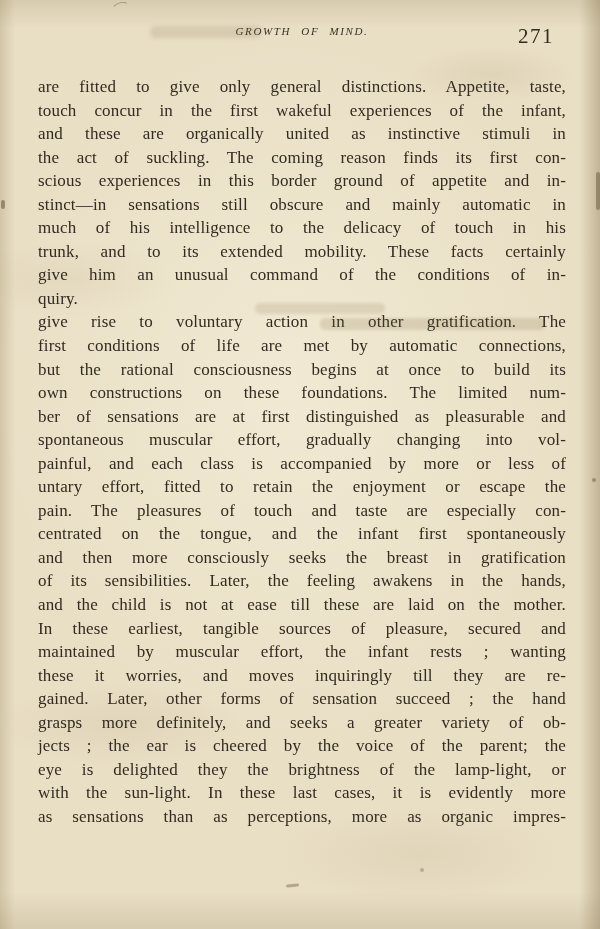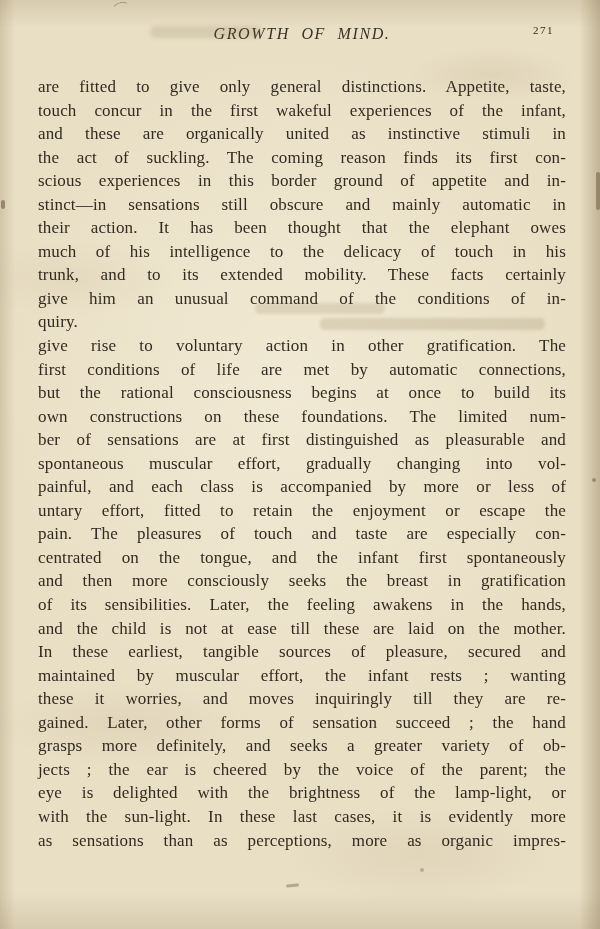--- a/index.html
+++ b/index.html
@@ -32,28 +32,28 @@
   }
 
   .running-head {
     position: absolute;
     top: 25px; left: 38px; width: 528px; height: 20px;
   }
   .head-title {
     position: absolute; left: 0; right: 0; top: 0;
     text-align: center;
     font-style: italic;
-    font-size: 16px;
+    font-size: 11px;
     letter-spacing: 1.6px;
     word-spacing: 6px;
     color: #3a3226;
   }
   .page-num {
     position: absolute; right: 12px; top: -1px;
-    font-size: 11px;
+    font-size: 21px;
     letter-spacing: 1.5px;
   }
 
   .text-block {
     position: absolute;
     top: 75px; left: 38px; width: 528px;
   }
   .line {
     font-size: 17px;
     line-height: 23.55px;
@@ -87,21 +87,20 @@
     <span class="page-num">271</span>
   </div>
 
   <div class="text-block">
       <div class="line">are fitted to give only general distinctions.  Appetite, taste,</div>
       <div class="line">touch concur in the first wakeful experiences of the infant,</div>
       <div class="line">and these are organically united as instinctive stimuli in</div>
       <div class="line">the act of suckling.  The coming reason finds its first con-</div>
       <div class="line">scious experiences in this border ground of appetite and in-</div>
       <div class="line">stinct—in sensations still obscure and mainly automatic in</div>
-      <div class="line">their action.  It has been thought that the elephant owes</div>
       <div class="line">much of his intelligence to the delicacy of touch in his</div>
       <div class="line">trunk, and to its extended mobility.  These facts certainly</div>
       <div class="line">give him an unusual command of the conditions of in-</div>
       <div class="line flush-left">quiry.</div>
       <div class="line">give rise to voluntary action in other gratification.  The</div>
       <div class="line">first conditions of life are met by automatic connections,</div>
       <div class="line">but the rational consciousness begins at once to build its</div>
       <div class="line">own constructions on these foundations.  The limited num-</div>
       <div class="line">ber of sensations are at first distinguished as pleasurable and</div>
       <div class="line">spontaneous muscular effort, gradually changing into vol-</div>
@@ -111,21 +110,21 @@
       <div class="line">centrated on the tongue, and the infant first spontaneously</div>
       <div class="line">and then more consciously seeks the breast in gratification</div>
       <div class="line">of its sensibilities.  Later, the feeling awakens in the hands,</div>
       <div class="line">and the child is not at ease till these are laid on the mother.</div>
       <div class="line">In these earliest, tangible sources of pleasure, secured and</div>
       <div class="line">maintained by muscular effort, the infant rests ; wanting</div>
       <div class="line">these it worries, and moves inquiringly till they are re-</div>
       <div class="line">gained.  Later, other forms of sensation succeed ; the hand</div>
       <div class="line">grasps more definitely, and seeks a greater variety of ob-</div>
       <div class="line">jects ; the ear is cheered by the voice of the parent; the</div>
-      <div class="line">eye is delighted with the brightness of the lamp-light, or</div>
+      <div class="line">eye is delighted they the brightness of the lamp-light, or</div>
       <div class="line">with the sun-light.  In these last cases, it is evidently more</div>
       <div class="line">as sensations than as perceptions, more as organic impres-</div>
     </div>
 
   <div class="blemish ghost-head"></div>
   <div class="blemish ghost-line-a"></div>
   <div class="blemish ghost-line-b"></div>
   <div class="blemish corner-mark"></div>
   <div class="blemish speck-left"></div>
   <div class="blemish sliver-right"></div>

